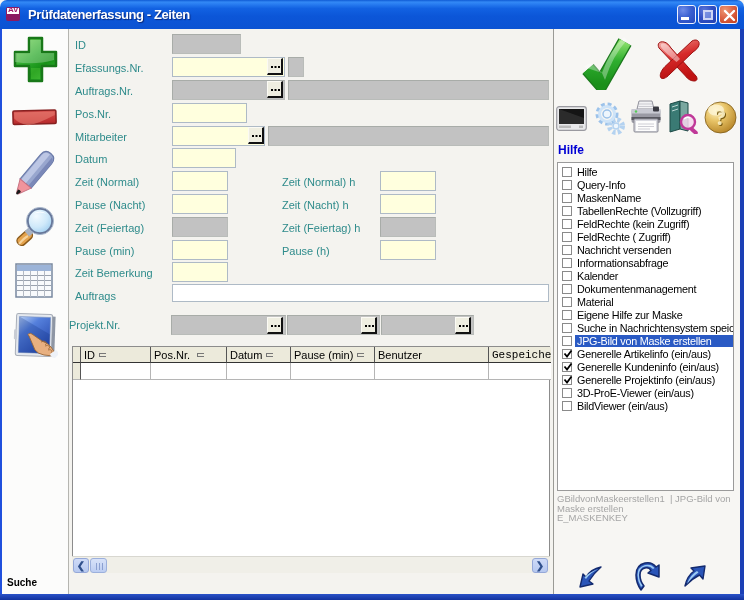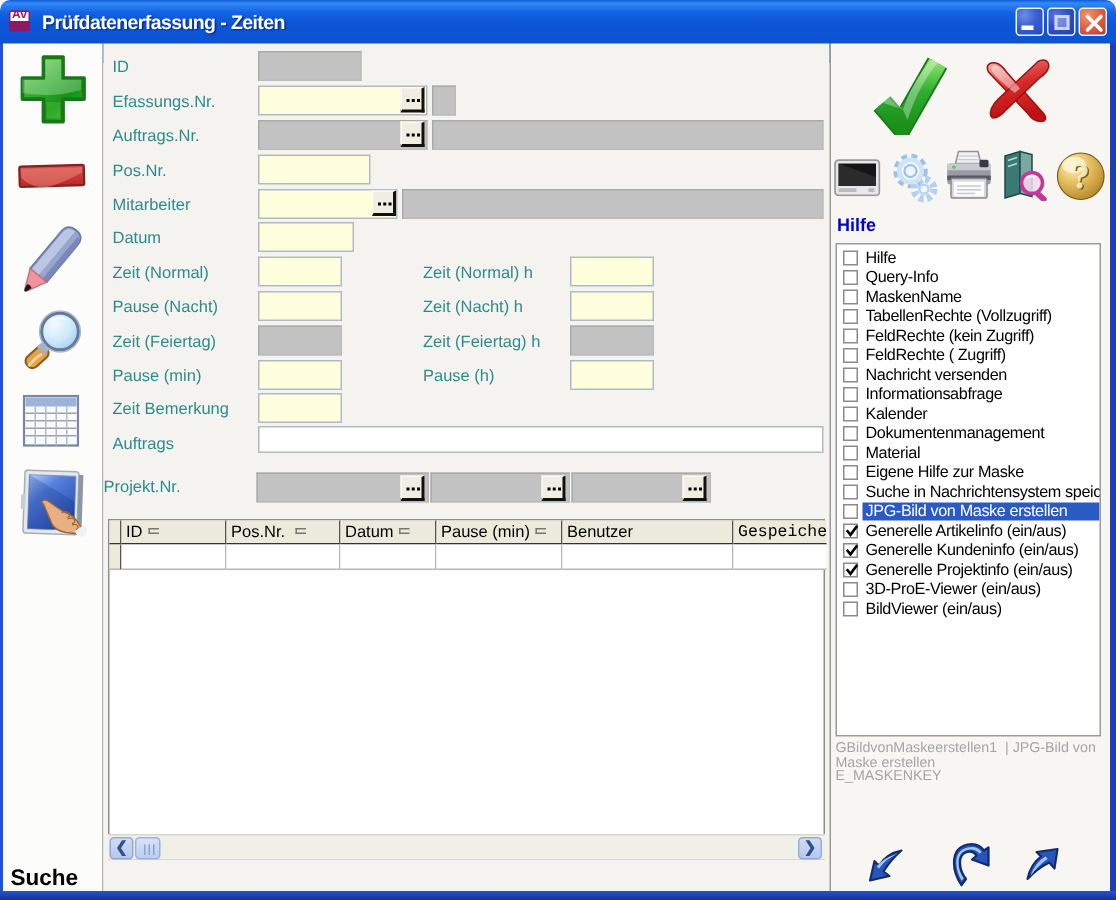--- a/index.html
+++ b/index.html
@@ -50,21 +50,21 @@
 #sthumb:before { content:""; position:absolute; left:5px; top:4px; width:1px; height:7px; background:#8ba0d0; box-shadow:3px 0 #8ba0d0, 6px 0 #8ba0d0; }
 
 #hilfelbl { position:absolute; left:558px; top:143px; color:#0000d4; font-size:12px; font-weight:bold; }
 #listbox { position:absolute; left:557px; top:162px; width:177px; height:329px; background:#fff; border:1px solid #9a9a9a; overflow:hidden; padding-top:3px; }
 .li { position:relative; height:13px; font-size:10.8px; letter-spacing:-0.25px; color:#000; white-space:nowrap; }
 .li .cb { position:absolute; left:4px; top:1px; width:10px; height:10px; background:#fff; border:1px solid #8a8a8a; }
 .li .tx { position:absolute; left:19px; top:0px; }
 .li.sel .tx { background:#2a5ac4; color:#fff; padding:0 2px; left:17px; right:0; }
 .li .cb svg { position:absolute; left:-1px; top:-2px; }
 #graytext { position:absolute; left:557px; top:494px; width:184px; color:#a5a5a5; font-size:9.5px; line-height:9.6px; white-space:nowrap; overflow:hidden; }
-#suche { position:absolute; left:7px; top:577px; font-size:15px; font-weight:bold; color:#000; }
+#suche { position:absolute; left:7px; top:577px; font-size:10px; font-weight:bold; color:#000; }
 .icon { position:absolute; }
 </style>
 </head>
 <body>
 <div id="win">
   <div id="titlebar">
     <div class="ticon">
         <div class="band">
           <span>Av</span>
         </div>

